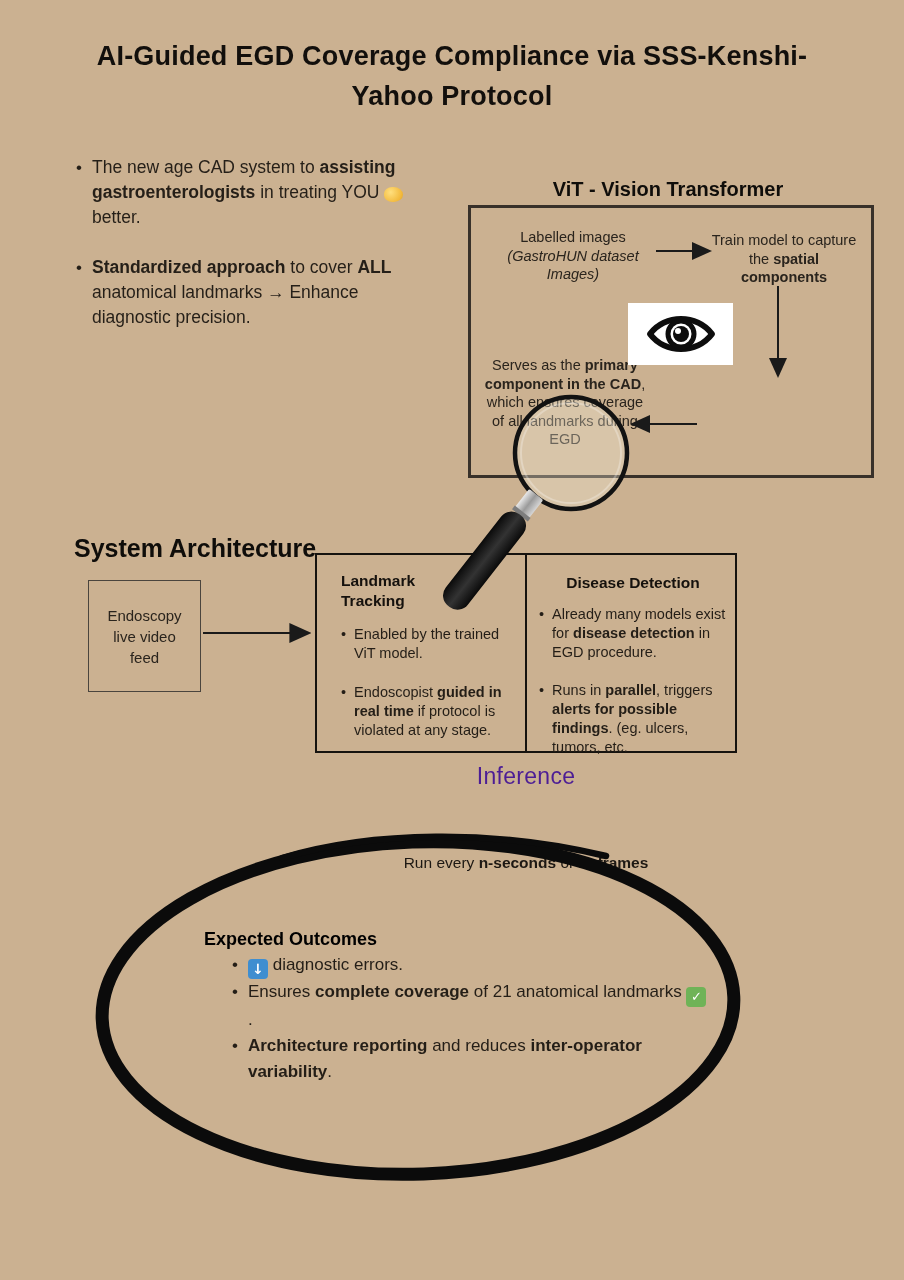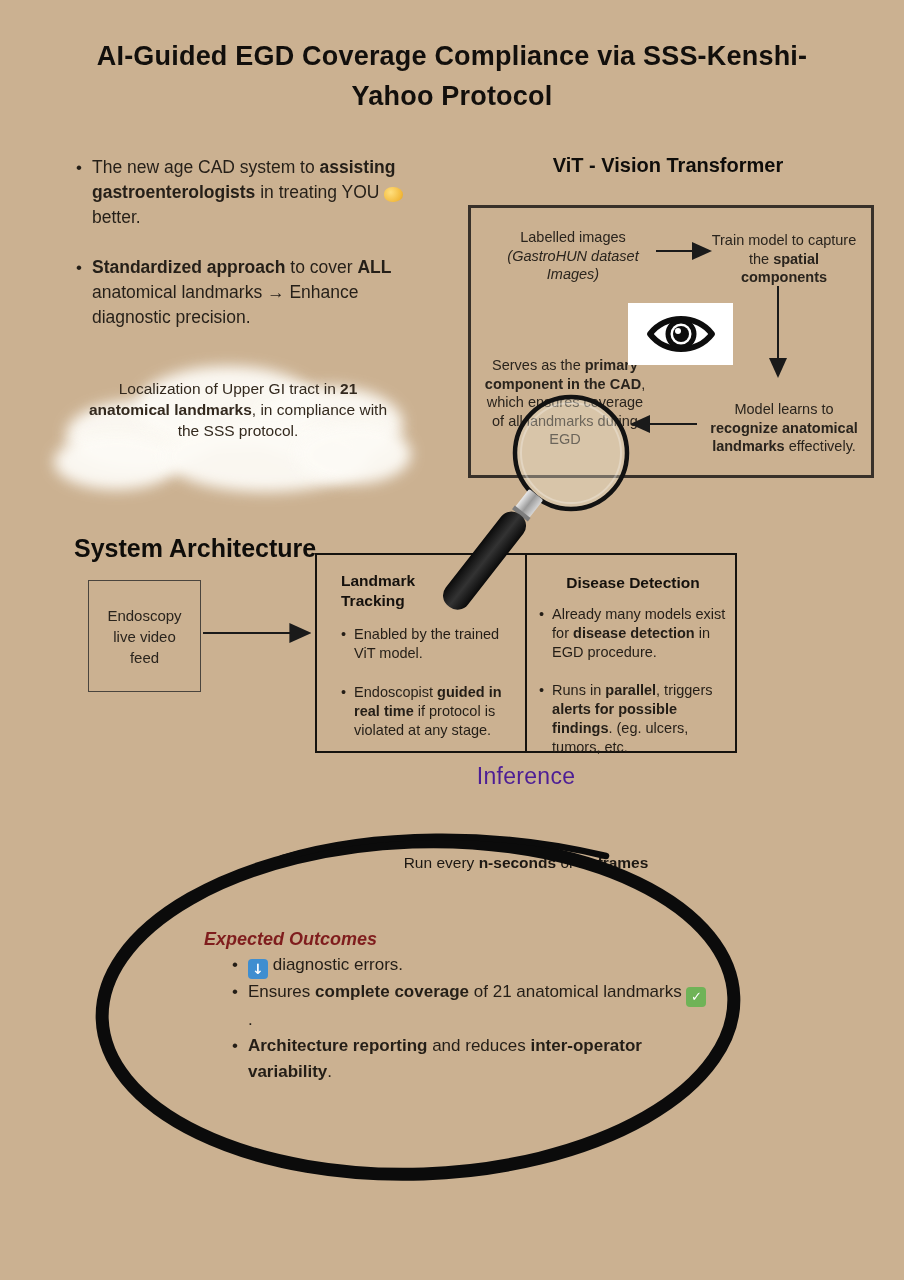--- a/index.html
+++ b/index.html
@@ -9,21 +9,21 @@
   .b{font-weight:700;}
   .i{font-style:italic;}
   
   #title{left:0;top:36px;width:904px;text-align:center;font-size:27px;font-weight:700;line-height:40px;color:#120f0c;letter-spacing:.2px;}
   
   .intro-bullet{display:flex;gap:10px;font-size:17.5px;line-height:25px;color:#251f18;}
   .intro-bullet .marker{font-size:17px;line-height:25px;}
   #intro1{left:76px;top:155px;width:330px;}
   #intro2{left:76px;top:255px;width:330px;}
   
-  #vit-heading{left:468px;top:154px;width:400px;text-align:center;font-size:20px;font-weight:700;color:#0f0d0a;}
+  #vit-heading{left:468px;top:178px;width:400px;text-align:center;font-size:20px;font-weight:700;color:#0f0d0a;}
   #vit-box{left:468px;top:205px;width:400px;height:267px;border:3px solid #38312a;box-shadow:inset 0 0 0 1px rgba(203,177,145,.55);}
   .vit-text{position:absolute;text-align:center;font-size:14.5px;line-height:18.5px;color:#2a241d;}
   #vit-labelled{left:12px;top:20px;width:180px;}
   #vit-train{left:234px;top:23px;width:158px;}
   #vit-serves{left:8px;top:148px;width:172px;}
   #vit-learns{left:230px;top:192px;width:166px;}
   #eye-box{left:628px;top:303px;width:105px;height:62px;background:#ffffff;display:flex;align-items:center;justify-content:center;}
   
   #cloud{left:48px;top:352px;width:378px;height:160px;}
   .cloud-blob{position:absolute;background:#fdfbf6;filter:blur(7px);opacity:.95;border-radius:50%;}
@@ -36,21 +36,21 @@
   .cell-title{font-weight:700;font-size:15.5px;color:#15110d;line-height:20px;}
   #lm-title{position:absolute;left:24px;top:16px;width:120px;}
   #dd-title{position:absolute;left:210px;top:18px;width:212px;text-align:center;}
   .cell-bullet{position:absolute;display:flex;gap:8px;font-size:14.5px;line-height:19px;color:#241e17;}
   .cell-bullet .marker{line-height:19px;}
   
   #inference{left:315px;top:763px;width:422px;text-align:center;font-size:23px;color:#4c1d95;letter-spacing:.3px;}
   #inference-sub{left:315px;top:830px;width:422px;text-align:center;font-size:15.5px;color:#1d1813;margin-top:24px;}
   
   #outcomes{left:204px;top:926px;width:505px;}
-  #outcomes-heading{font-size:18px;font-weight:700;color:#7f1d1d;line-height:26px;font-style:italic;}
+  #outcomes-heading{font-size:18px;font-weight:700;color:#000000;line-height:26px;}
   .out-bullet{display:flex;gap:10px;font-size:17px;line-height:26px;color:#241e17;margin-left:28px;}
   .out-bullet .marker{line-height:26px;}
   
   .chip{display:inline-flex;align-items:center;justify-content:center;vertical-align:-4px;font-weight:700;color:#fff;font-family:"DejaVu Sans", sans-serif;}
   .chip-down-arrow{width:20px;height:20px;background:#3f8ed0;border-radius:4px;font-size:14px;}
   .chip-check{width:20px;height:20px;background:#6fb357;border-radius:4px;font-size:13px;}
   .chip-handshake{width:19px;height:15px;background:radial-gradient(circle at 35% 35%, #ffdf7e, #f2b93b 70%, #d99f2b);border-radius:46% 54% 52% 48%;}
   .marker{color:#241e17;}
   #overlay{position:absolute;left:0;top:0;z-index:6;pointer-events:none;}
 </style>
@@ -71,40 +71,30 @@
   <div id="intro2" class="abs intro-bullet">
     <span class="marker">•</span>
     <span><span class="b">Standardized approach</span><span> to cover </span><span class="b">ALL</span><span> anatomical landmarks → Enhance diagnostic precision.</span></span>
   </div>
 
   <div id="vit-heading" class="abs">ViT - Vision Transformer</div>
   <div id="vit-box" class="abs">
     <div id="vit-labelled" class="vit-text"><span>Labelled images </span><span class="i">(GastroHUN dataset Images)</span></div>
     <div id="vit-train" class="vit-text"><span>Train model to capture the </span><span class="b">spatial components</span></div>
     <div id="vit-serves" class="vit-text"><span>Serves as the </span><span class="b">primary component in the CAD</span><span>, which ensures coverage of all landmarks during EGD</span></div>
-    <div id="vit-learns" class="vit-text"><span>Model learns to </span><span class="b">recognize anatomical landmarks</span><span> effectively.</span></div>
   </div>
   <div id="eye-box" class="abs">
     <svg width="72" height="46" viewBox="0 0 72 46">
       <path d="M5 23 C 20 3, 52 3, 67 23 C 52 43, 20 43, 5 23 Z" fill="none" stroke="#0d0d0d" stroke-width="6" stroke-linejoin="round"></path>
       <circle cx="36" cy="23" r="13" fill="none" stroke="#0d0d0d" stroke-width="5"></circle>
       <circle cx="36" cy="23" r="8" fill="#0d0d0d"></circle>
       <circle cx="33" cy="20" r="3" fill="#ffffff"></circle>
     </svg>
   </div>
 
-  <div id="cloud" class="abs">
-    <div class="cloud-blob" style="left:18px;top:48px;width:150px;height:70px;"></div>
-    <div class="cloud-blob" style="left:88px;top:14px;width:185px;height:82px;"></div>
-    <div class="cloud-blob" style="left:205px;top:34px;width:150px;height:76px;"></div>
-    <div class="cloud-blob" style="left:6px;top:82px;width:125px;height:56px;"></div>
-    <div class="cloud-blob" style="left:115px;top:68px;width:205px;height:72px;"></div>
-    <div class="cloud-blob" style="left:248px;top:72px;width:115px;height:60px;"></div>
-    <div id="cloud-text"><span>Localization of Upper GI tract in </span><span class="b">21 anatomical landmarks</span><span>, in compliance with the SSS protocol.</span></div>
-  </div>
 
   <div id="arch-heading" class="abs">System Architecture</div>
   <div id="input-box" class="abs">Endoscopy live video feed</div>
 
   <div id="big-box" class="abs">
     <div id="divider"></div>
     <div id="lm-title" class="cell-title">Landmark Tracking</div>
     <div class="cell-bullet" style="left:24px;top:70px;width:172px;">
       <span class="marker">•</span>
       <span><span>Enabled by the trained ViT model.</span></span>

